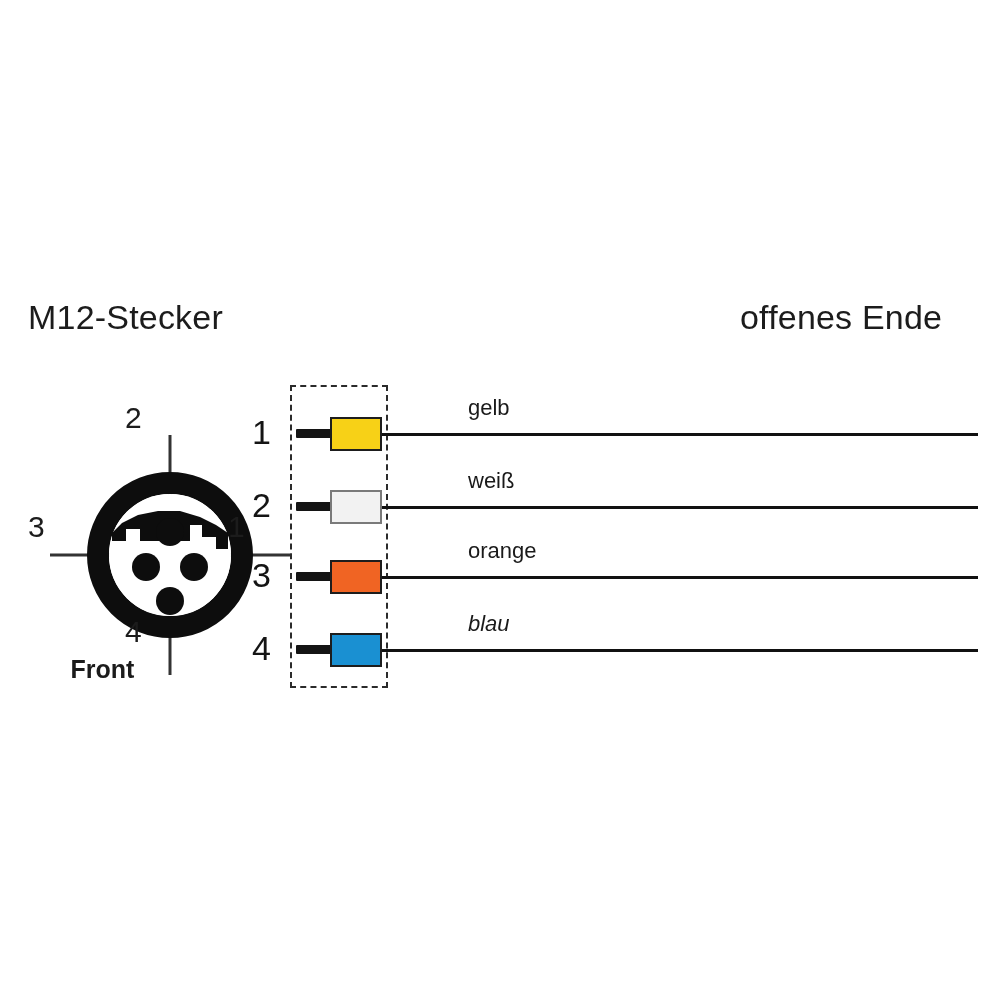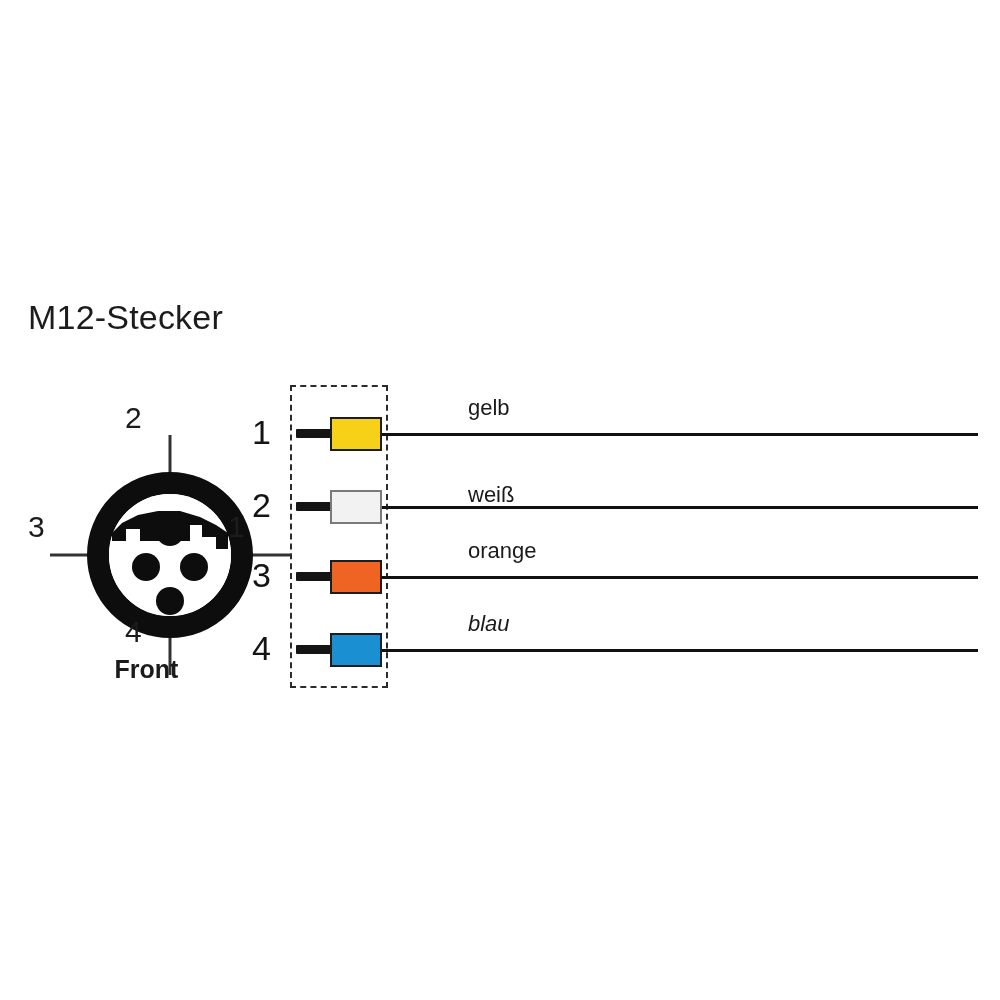--- a/index.html
+++ b/index.html
@@ -34,21 +34,20 @@
   #title-right { left: 740px; top: 300px; }
   .front-label {
     position: absolute;
     left: 0;
     top: 655px;
     width: 205px;
     text-align: center;
     font-size: 25px;
     font-weight: bold;
     color: #1b1b1b;
-    margin-left: 44px;
   }
   .pin-num {
     position: absolute;
     font-size: 30px;
     color: #1c1c1c;
     line-height: 1;
   }
   #pin-num-2 { left: 125px; top: 403px; }
   #pin-num-4 { left: 125px; top: 617px; }
   #pin-num-3 { left: 28px;  top: 512px; }
@@ -93,20 +92,21 @@
     border: 2px dashed #2b2b2b;
   }
 </style>
 </head>
 <body>
 
 <div id="stage">
 
   <div class="abs heading" id="title-left">M12-Stecker</div>
 
+  <div class="abs heading" id="title-right">offenes Ende</div>
 
   <div class="abs" id="connector-view">
 
     <svg width="260" height="260" viewBox="0 0 260 260" style="position:absolute; left:40px; top:425px;">
 
       <line x1="130" y1="10" x2="130" y2="78" stroke="#333333" stroke-width="3"></line>
       <line x1="130" y1="182" x2="130" y2="250" stroke="#333333" stroke-width="3"></line>
       <line x1="10" y1="130" x2="78" y2="130" stroke="#333333" stroke-width="3"></line>
       <line x1="182" y1="130" x2="250" y2="130" stroke="#333333" stroke-width="3"></line>
 
@@ -140,21 +140,21 @@
   <div id="rows">
       <div class="term-label" style="left: 252px; top: 415px;">1</div>
       <div class="wire-stub" style="left: 296px; top: 429px; width: 36px;"></div>
       <div class="term-box" style="left: 330px; top: 417px; width: 52px; height: 34px; background: rgb(247, 209, 23);"></div>
       <div class="wire-line" style="left: 382px; top: 433px; width: 596px; background: rgb(17, 17, 17);"></div>
       <div class="wire-name" style="left: 468px; top: 397px;">gelb</div>
       <div class="term-label" style="left: 252px; top: 488px;">2</div>
       <div class="wire-stub" style="left: 296px; top: 502px; width: 36px;"></div>
       <div class="term-box pale" style="left: 330px; top: 490px; width: 52px; height: 34px; background: rgb(242, 242, 242);"></div>
       <div class="wire-line" style="left: 382px; top: 506px; width: 596px; background: rgb(17, 17, 17);"></div>
-      <div class="wire-name" style="left: 468px; top: 484px;">weiß</div>
+      <div class="wire-name" style="left: 468px; top: 470px;">weiß</div>
       <div class="term-label" style="left: 252px; top: 558px;">3</div>
       <div class="wire-stub" style="left: 296px; top: 572px; width: 36px;"></div>
       <div class="term-box" style="left: 330px; top: 560px; width: 52px; height: 34px; background: rgb(240, 100, 35);"></div>
       <div class="wire-line" style="left: 382px; top: 576px; width: 596px; background: rgb(17, 17, 17);"></div>
       <div class="wire-name" style="left: 468px; top: 540px; text-align: center;">orange</div>
       <div class="term-label" style="left: 252px; top: 631px;">4</div>
       <div class="wire-stub" style="left: 296px; top: 645px; width: 36px;"></div>
       <div class="term-box" style="left: 330px; top: 633px; width: 52px; height: 34px; background: rgb(26, 144, 210);"></div>
       <div class="wire-line" style="left: 382px; top: 649px; width: 596px; background: rgb(17, 17, 17);"></div>
       <div class="wire-name" style="left: 468px; top: 613px; font-style: italic;">blau</div>

